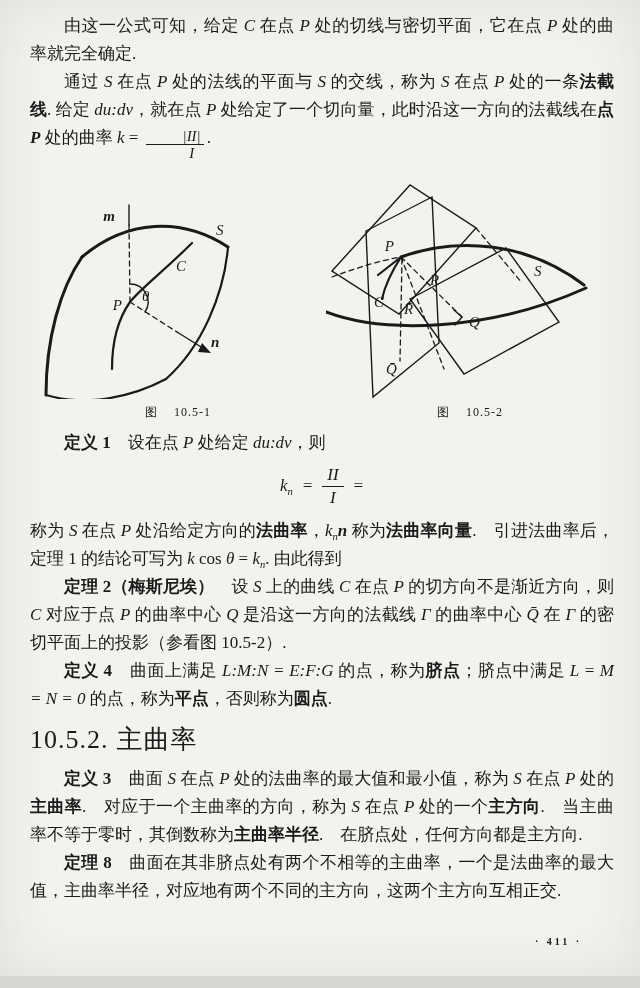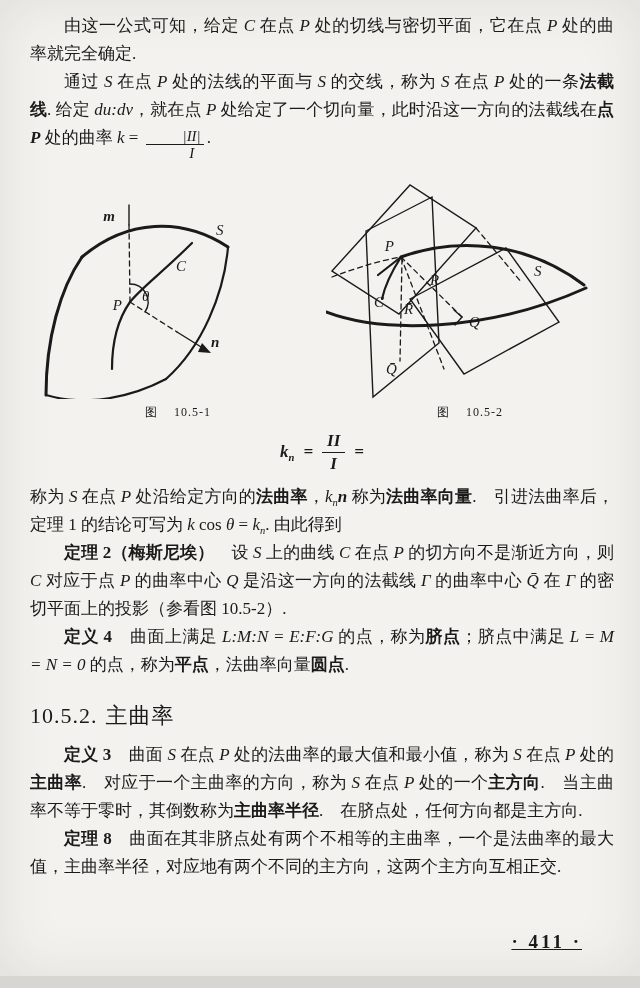--- a/index.html
+++ b/index.html
@@ -20,42 +20,42 @@
   p{margin:0;text-align:justify;}
   .indent{text-indent:2em;}
   .b{font-weight:bold;}
   .i{font-style:italic;}
   sub{font-size:0.62em;font-style:italic;line-height:0;}
   
   .ifrac{display:inline-block;vertical-align:-1.0em;text-align:center;line-height:1.08;font-size:0.88em;margin:0 3px;font-style:italic;}
   .ifrac .fn{display:block;border-bottom:1.3px solid #1a1a1a;padding:0 3px;text-align:center;}
   .ifrac .fd{display:block;}
   
-  .formula{display:flex;justify-content:center;align-items:center;gap:9px;font-style:italic;margin:8px 0 10px;line-height:1.15;font-weight:bold;}
+  .formula{display:flex;justify-content:center;align-items:center;gap:9px;font-style:italic;margin:8px 0 10px;line-height:1.15;}
   .dfrac{display:inline-block;text-align:center;}
   .dfrac .fn{display:block;border-bottom:1.4px solid #1a1a1a;padding:0 5px 1px;}
   .dfrac .fd{display:block;padding-top:1px;}
   
   .figures{display:flex;justify-content:space-between;align-items:flex-end;margin:10px 0 6px;}
   .figure{display:flex;flex-direction:column;align-items:center;}
   .figcap{font-size:12px;line-height:22px;letter-spacing:1px;margin-top:2px;}
   .figcap .capnum{margin-left:16px;letter-spacing:1px;}
   svg{display:block;}
   .sk{stroke:#1a1a1a;fill:none;stroke-linecap:round;}
   .bold3{stroke-width:3;}
   .bold2{stroke-width:2.2;}
   .thin{stroke-width:1.4;}
   .dash{stroke-dasharray:5 4;stroke-width:1.3;}
   .flabel{font-family:"Liberation Serif","DejaVu Serif",serif;font-size:15px;font-style:italic;fill:#1a1a1a;}
   .flb{font-weight:bold;}
   
-  .sechead{font-size:22px;line-height:30px;margin:22px 0 10px;font-weight:normal;letter-spacing:1px;}
+  .sechead{font-size:26px;line-height:30px;margin:12px 0 10px;font-weight:normal;letter-spacing:1px;}
   .sechead .sectitle{margin-left:8px;}
   
-  .pageno{position:absolute;right:58px;bottom:20px;font-weight:bold;font-size:19px;letter-spacing:3px;text-decoration:underline;}
+  .pageno{position:absolute;right:58px;bottom:20px;font-weight:bold;font-size:10px;letter-spacing:3px;}
 </style>
 </head>
 <body>
 
 <div class="page">
 
   <p class="indent"><span>由这一公式可知，给定 </span><span class="i">C</span><span> 在点 </span><span class="i">P</span><span> 处的切线与密切平面，它在点 </span><span class="i">P</span><span> 处的曲率就完全确定.</span></p>
 
   <p class="indent"><span>通过 </span><span class="i">S</span><span> 在点 </span><span class="i">P</span><span> 处的法线的平面与 </span><span class="i">S</span><span> 的交线，称为 </span><span class="i">S</span><span> 在点 </span><span class="i">P</span><span> 处的一条</span><span class="b">法截线</span><span>. 给定 </span><span class="i">du:dv</span><span>，就在点 </span><span class="i">P</span><span> 处给定了一个切向量，此时沿这一方向的法截线在</span><span class="b">点 </span><span class="b i">P</span><span> 处的曲率 </span><span class="i">k</span><span> = </span><span class="ifrac"><span class="fn">|II|</span><span class="fd">I</span></span><span>.</span></p>
 
@@ -122,36 +122,37 @@
         <text x="143" y="156" class="flabel">Q</text>
         <text x="60" y="203" class="flabel">Q̄</text>
         <text x="208" y="105" class="flabel">S</text>
       </svg>
       <div class="figcap">
         <span>图</span><span class="capnum">10.5-2</span>
       </div>
     </div>
   </div>
 
+  <p class="indent"><span class="b">定义 1</span><span>　设在点 </span><span class="i">P</span><span> 处给定 </span><span class="i">du:dv</span><span>，则</span></p>
 
   <div class="formula">
     <span class="i"><span>k</span><sub>n</sub></span>
     <span>=</span>
     <span class="dfrac">
       <span class="fn">II</span>
       <span class="fd">I</span>
     </span>
     <span>=</span>
   </div>
 
   <p><span>称为 </span><span class="i">S</span><span> 在点 </span><span class="i">P</span><span> 处沿给定方向的</span><span class="b">法曲率</span><span>，</span><span class="i">k</span><sub>n</sub><span class="b i">n</span><span> 称为</span><span class="b">法曲率向量</span><span>.　引进法曲率后，定理 1 的结论可写为 </span><span class="i">k</span><span> cos </span><span class="i">θ</span><span> = </span><span class="i">k</span><sub>n</sub><span>. 由此得到</span></p>
 
   <p class="indent"><span class="b">定理 2（梅斯尼埃）</span><span>　设 </span><span class="i">S</span><span> 上的曲线 </span><span class="i">C</span><span> 在点 </span><span class="i">P</span><span> 的切方向不是渐近方向，则 </span><span class="i">C</span><span> 对应于点 </span><span class="i">P</span><span> 的曲率中心 </span><span class="i">Q</span><span> 是沿这一方向的法截线 </span><span class="i">Γ</span><span> 的曲率中心 </span><span class="i">Q̄</span><span> 在 </span><span class="i">Γ</span><span> 的密切平面上的投影（参看图 10.5-2）.</span></p>
 
-  <p class="indent"><span class="b">定义 4</span><span>　曲面上满足 </span><span class="i">L:M:N = E:F:G</span><span> 的点，称为</span><span class="b">脐点</span><span>；脐点中满足 </span><span class="i">L = M = N = 0</span><span> 的点，称为</span><span class="b">平点</span><span>，法曲率向量</span><span class="b">圆点</span><span>.</span></p>
+  <p class="indent"><span class="b">定义 4</span><span>　曲面上满足 </span><span class="i">L:M:N = E:F:G</span><span> 的点，称为</span><span class="b">脐点</span><span>；脐点中满足 </span><span class="i">L = M = N = 0</span><span> 的点，称为</span><span class="b">平点</span><span>，否则称为</span><span class="b">圆点</span><span>.</span></p>
 
 
   <h2 class="sechead">
     <span>10.5.2.</span><span class="sectitle">主曲率</span>
   </h2>
 
   <p class="indent"><span class="b">定义 3</span><span>　曲面 </span><span class="i">S</span><span> 在点 </span><span class="i">P</span><span> 处的法曲率的最大值和最小值，称为 </span><span class="i">S</span><span> 在点 </span><span class="i">P</span><span> 处的</span><span class="b">主曲率</span><span>.　对应于一个主曲率的方向，称为 </span><span class="i">S</span><span> 在点 </span><span class="i">P</span><span> 处的一个</span><span class="b">主方向</span><span>.　当主曲率不等于零时，其倒数称为</span><span class="b">主曲率半径</span><span>.　在脐点处，任何方向都是主方向.</span></p>
 
   <p class="indent"><span class="b">定理 8</span><span>　曲面在其非脐点处有两个不相等的主曲率，一个是法曲率的最大值，主曲率半径，对应地有两个不同的主方向，这两个主方向互相正交.</span></p>
 

